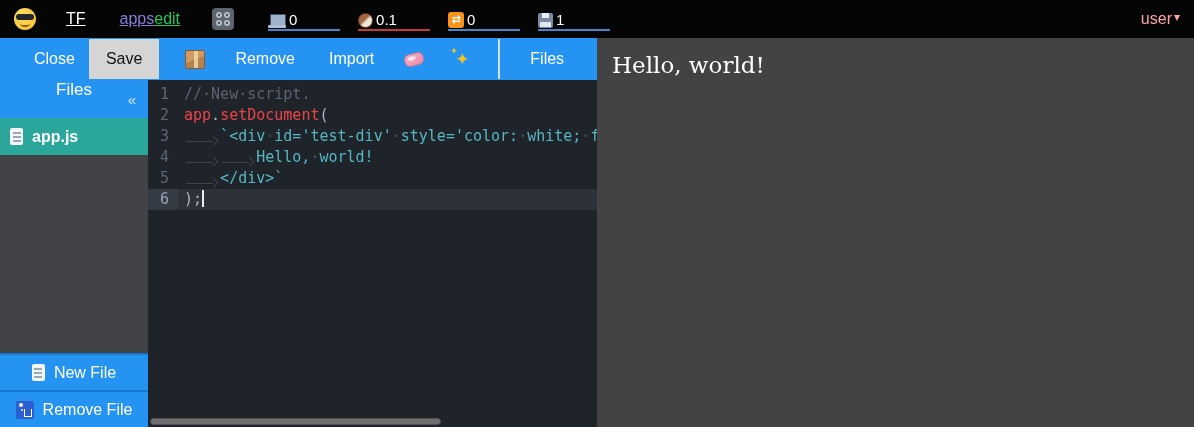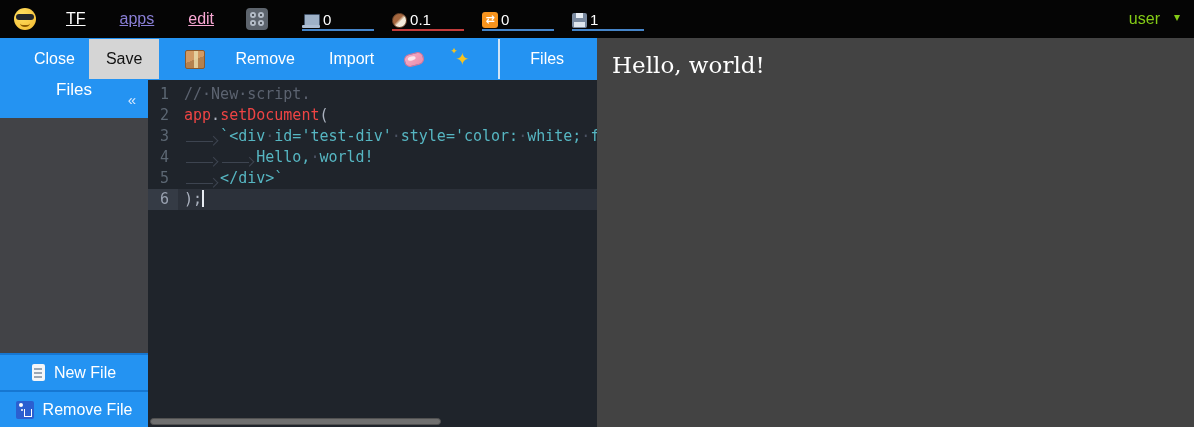--- a/index.html
+++ b/index.html
@@ -6,21 +6,21 @@
   * { margin:0; padding:0; box-sizing:border-box; }
   html,body { width:1194px; height:427px; overflow:hidden; }
   body { font-family:"Liberation Sans", sans-serif; background:#000; position:relative; }
 
   
   .topbar { position:absolute; left:0; top:0; width:1194px; height:38px; background:#050505;
             display:flex; align-items:center; padding:0 14px; }
   .topbar a { text-decoration:underline; font-size:16px; cursor:pointer; }
   .brand-link { color:#ffffff; margin-left:30px; }
   .apps-link { color:#8a7fd6; margin-left:34px; }
-  .edit-link { color:#f9a8d4; margin-left:34px; }
+  .edit-link { color:#22c55e; }
 
   .face-icon { width:22px; height:22px; border-radius:50%;
                background:radial-gradient(circle at 35% 30%, #ffdf60, #f3b92f); position:relative; }
   .face-icon::before { content:""; position:absolute; left:2px; top:6px; width:18px; height:6px;
                background:#23262c; border-radius:3px; }
   .face-icon::after { content:""; position:absolute; left:6px; bottom:3px; width:10px; height:5px;
                border-bottom:2px solid #8a5a00; border-radius:50%; }
 
   .knobs-icon { width:22px; height:22px; background:#5d646d; border-radius:4px; margin-left:32px;
                position:relative; }
@@ -42,21 +42,21 @@
                background:#aebfd4; border-radius:1px; }
   .hamster-icon { width:15px; height:15px; border-radius:50%;
                background:linear-gradient(135deg,#a5673f 42%,#f2ead9 58%); border:1px solid #6e462b; }
   .repeat-icon { width:16px; height:16px; background:#f7941e; border-radius:3px; color:#fff;
                font-family:"DejaVu Sans", sans-serif; font-size:11px; line-height:16px;
                text-align:center; font-weight:bold; }
   .floppy-icon { width:15px; height:15px; background:#7a8aa0; border-radius:2px; position:relative; }
   .floppy-icon::before { content:""; position:absolute; left:4px; top:0; width:7px; height:5px; background:#e8eef5; }
   .floppy-icon::after { content:""; position:absolute; left:2px; bottom:1px; width:11px; height:5px; background:#dfe6ee; }
 
-  .user-menu { margin-left:auto; color:#84cc16; font-size:16px; cursor:pointer; display:flex; align-items:flex-start; gap:14px; }
+  .user-menu { margin-left:auto; color:#fca5a5; font-size:16px; cursor:pointer; display:flex; align-items:flex-start; gap:2px; }
   .user-caret { font-family:"DejaVu Sans", sans-serif; font-size:12px; }
 
   
   .toolbar { position:absolute; left:0; top:38px; width:597px; height:42px; background:#2493f2;
              display:flex; align-items:center; padding:0 30px; gap:0; }
   .tb-btn { background:transparent; border:none; color:#ffffff; font-size:16px;
              font-family:"Liberation Sans", sans-serif; cursor:pointer; padding:0 4px; }
   .tb-btn.save { background:#d5d5d5; color:#111; height:40px; padding:0 17px; margin-left:10px; }
   .tb-icon-btn { background:transparent; border:none; cursor:pointer; display:flex; align-items:center; justify-content:center; }
   .sp26 { margin-left:26px; }
@@ -186,20 +186,24 @@
   <button class="empty-btn sp26"></button>
   <button class="tb-btn sp26">Files</button>
   <button class="tb-btn sp26">Trace</button>
 </div>
 
 <div class="sidebar">
   <div class="files-header">
     <span class="files-title">Files</span>
     <button class="collapse-btn">«</button>
   </div>
+  <div class="file-row">
+    <span class="doc-icon"></span>
+    <span class="file-name">app.js</span>
+  </div>
   <div class="side-actions">
     <button class="side-btn">
       <span class="doc-icon"></span>
       <span>New File</span>
     </button>
     <button class="side-btn">
       <span class="litter-icon"></span>
       <span>Remove File</span>
     </button>
   </div>

